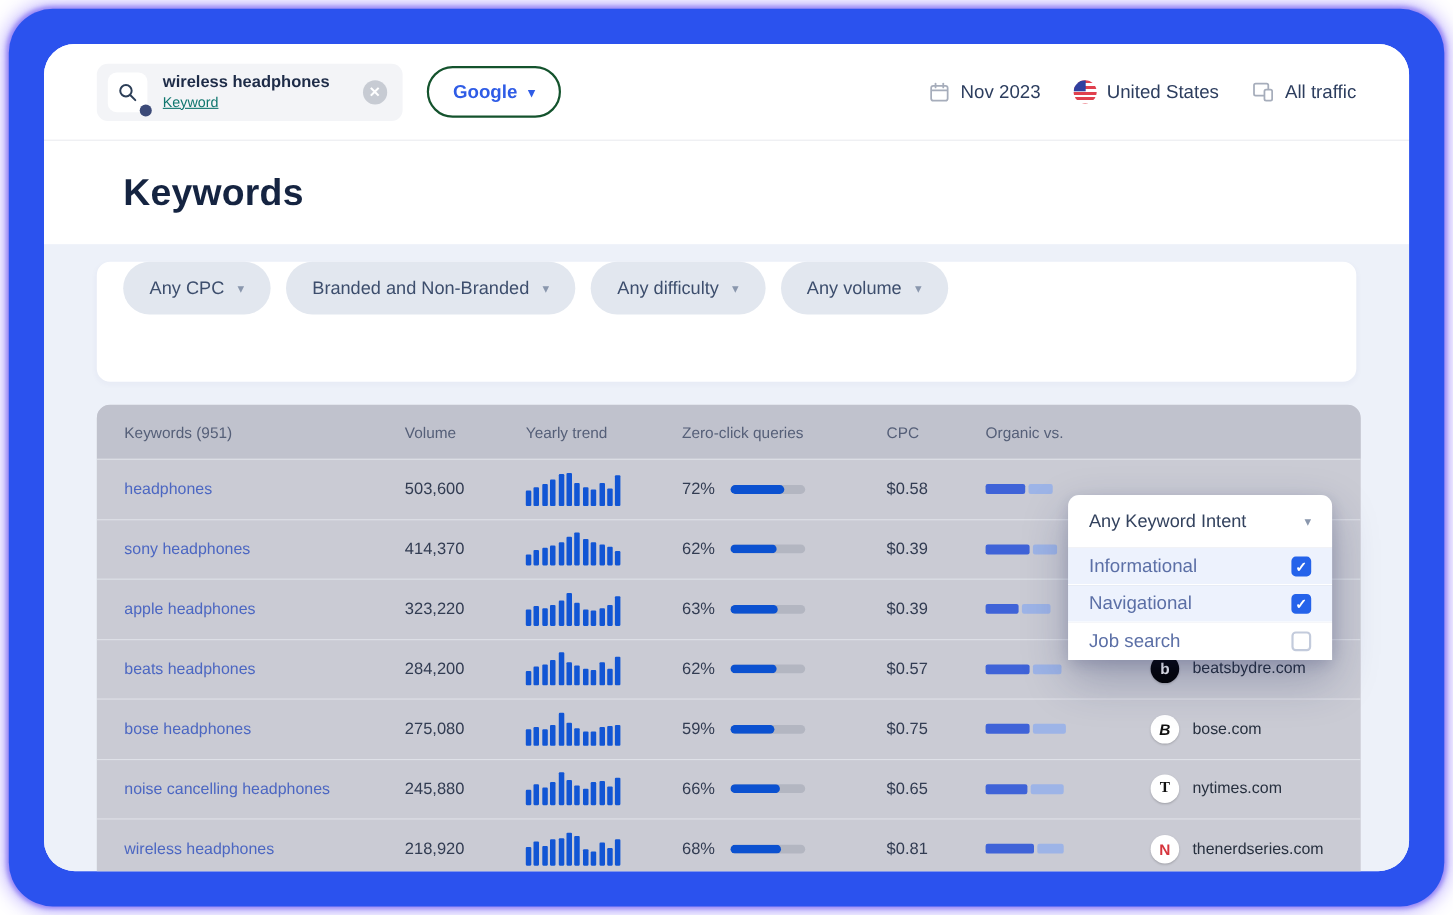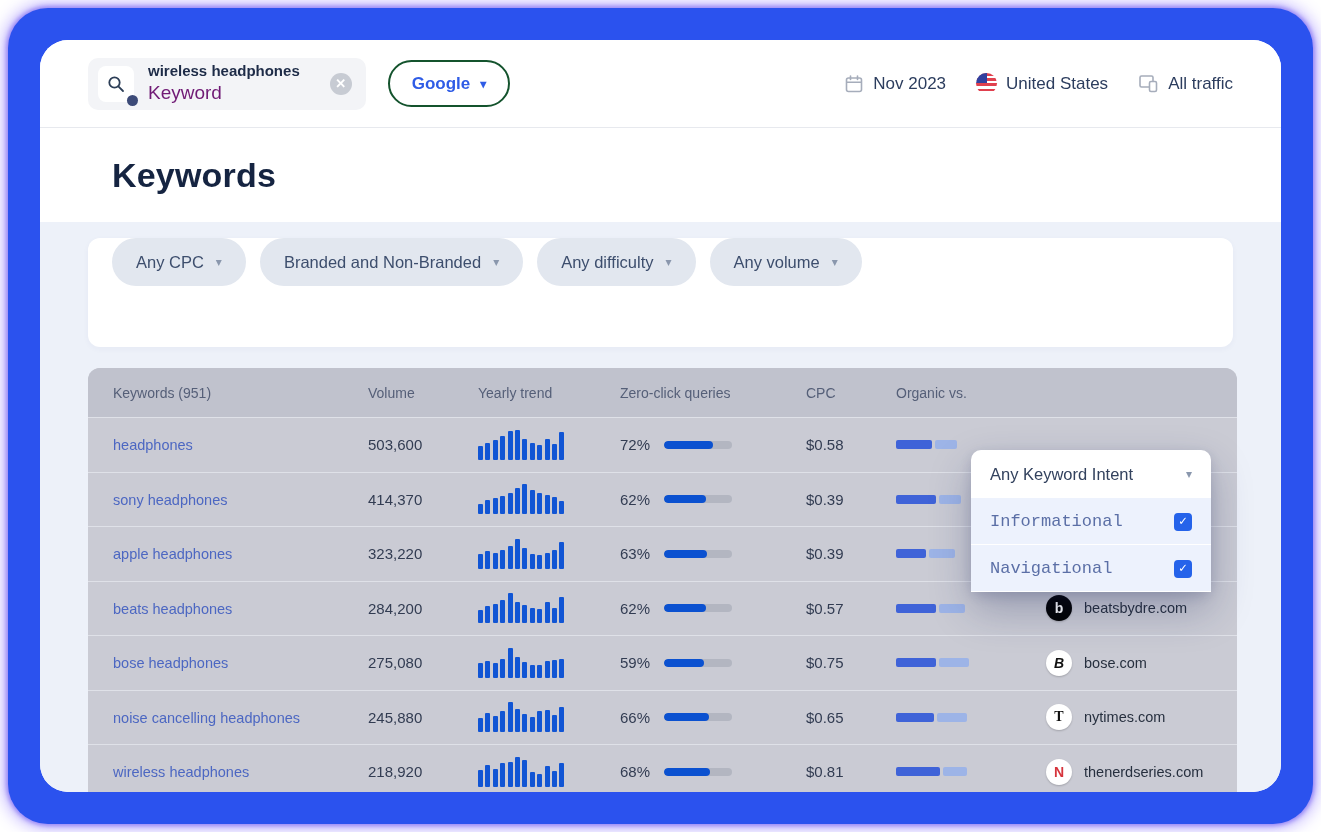--- a/index.html
+++ b/index.html
@@ -14,21 +14,21 @@
   .window { position:absolute; left:40px; top:40px; width:1241px; height:752px; background:#ffffff;
             border-radius:28px; overflow:hidden; }
 
   
   .topbar { height:88px; background:#ffffff; border-bottom:1px solid #e7e9ee; display:flex; align-items:center; padding:0 48px; }
   .searchbox { display:flex; align-items:center; background:#f3f4f7; border-radius:10px; height:52px; padding:0 14px 0 10px; }
   .search-iconwrap { position:relative; width:36px; height:36px; background:#ffffff; border-radius:8px; display:flex; align-items:center; justify-content:center; }
   .search-dot { position:absolute; right:-4px; bottom:-4px; width:11px; height:11px; border-radius:50%; background:#3c4a78; }
   .search-texts { margin-left:14px; display:flex; flex-direction:column; line-height:1.25; }
   .search-value { font-size:15px; font-weight:bold; color:#1d2b47; }
-  .search-label { font-size:19px; color:#701a75; }
+  .search-label { font-size:13px; color:#0f766e;text-decoration:underline; }
   .search-clear { margin-left:30px; width:22px; height:22px; border-radius:50%; background:#c7cbd3; color:#ffffff;
                   font-size:13px; font-weight:bold; display:flex; align-items:center; justify-content:center; cursor:pointer; }
   .engine-btn { margin-left:22px; height:47px; padding:0 22px; border:2px solid #14532d; border-radius:24px;
                 display:flex; align-items:center; gap:10px; color:#2f5ce6; font-size:17px; font-weight:bold; background:#fff; cursor:pointer; }
   .caret { font-size:12px; line-height:1; }
   .topbar-spacer { flex:1; }
   .meta-item { display:flex; align-items:center; gap:9px; margin-left:30px; font-size:17px; color:#2c3d5e; }
 
   
   .flag { width:21px; height:21px; border-radius:50%; overflow:hidden; position:relative;
@@ -66,22 +66,22 @@
   .favicon { width:26px; height:26px; border-radius:50%; display:flex; align-items:center; justify-content:center;
              font-size:14px; font-weight:bold; background:#fff; box-shadow:0 1px 2px rgba(0,0,0,.2); }
   .domain-name { font-size:14.5px; color:#27303f; }
 
   
   .dropdown { position:absolute; left:931px; top:228px; width:240px; z-index:20; border-radius:10px;
               box-shadow:0 18px 42px rgba(25,35,90,.28), 0 4px 12px rgba(25,35,90,.15); }
   .dd-trigger { height:48px; background:#ffffff; border-radius:10px 10px 0 0; display:flex; align-items:center;
                 justify-content:space-between; padding:0 19px; font-size:16.5px; color:#33425e; cursor:pointer; }
   .dd-trigger .caret { color:#8a97ad; }
-  .dd-option { height:47px; background:#ffffff; display:flex; align-items:center; justify-content:space-between;
-               padding:0 19px; font-size:17px; color:#5b6fa6; cursor:pointer;font-family:Liberation Mono, monospace; }
+  .dd-option { height:34px; background:#ffffff; display:flex; align-items:center; justify-content:space-between;
+               padding:0 19px; font-size:17px; color:#5b6fa6; cursor:pointer; }
   .dd-option.hl { background:#edf2fd; box-shadow:inset 0 -1px 0 #ffffff; }
   .cbx { width:18px; height:18px; border-radius:4px; border:2px solid #c3cbdc; background:#fff; display:flex;
          align-items:center; justify-content:center; cursor:pointer; }
   .cbx.on { border-color:#2563ea; background:#2563ea; color:#fff; font-size:13px; font-weight:bold; line-height:1; }
   .dd-apply { height:46px; background:#2b59e9; border-radius:0 0 10px 10px; color:#ffffff; font-size:17px; font-weight:600;
               display:flex; align-items:center; justify-content:flex-end; padding:0 22px; cursor:pointer; }
 
   svg { display:block; }
 </style>
 </head>
@@ -420,18 +420,22 @@
         </div>
         <div id="intent-options">
             <div class="dd-option hl">
               <span>Informational</span>
               <span class="cbx on">✓</span>
             </div>
             <div class="dd-option hl">
               <span>Navigational</span>
               <span class="cbx on">✓</span>
             </div>
+            <div class="dd-option">
+              <span>Job search</span>
+              <span class="cbx"></span>
+            </div>
           </div>
       </div>
 
     </div>
   </div>
 </div>
 
 </body></html>

